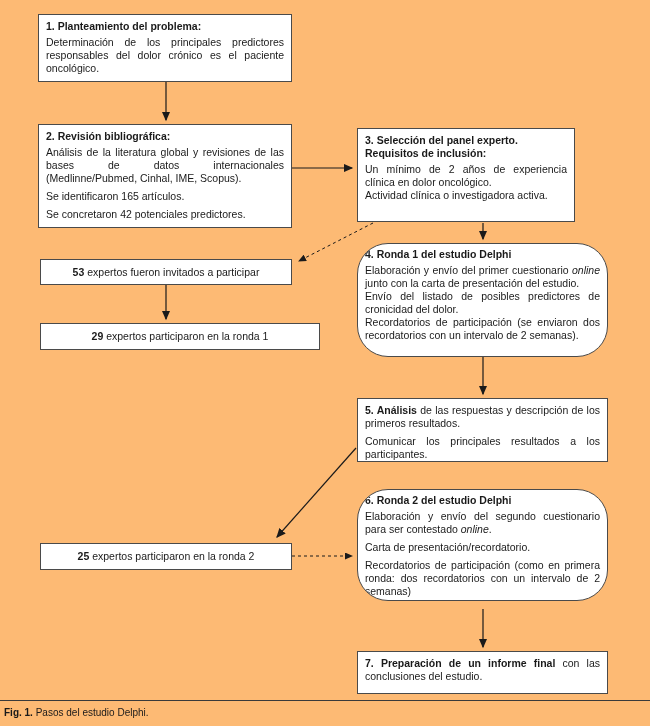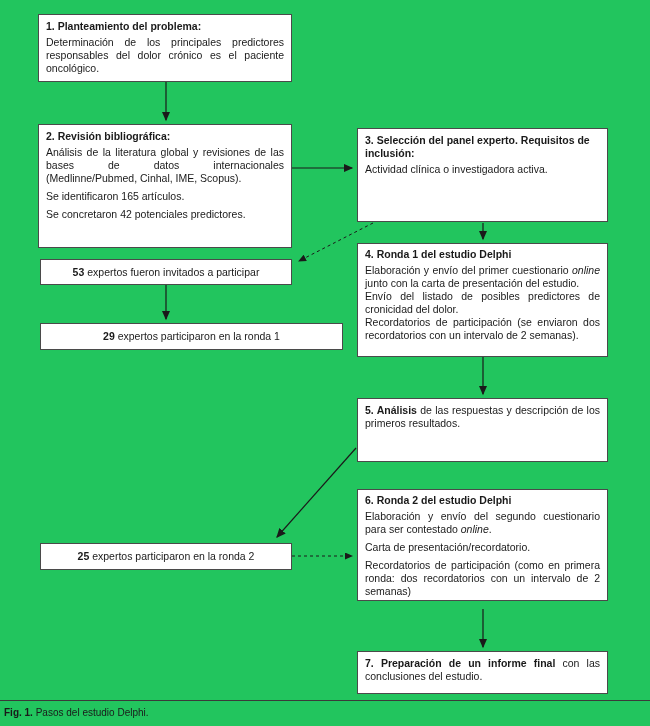--- a/index.html
+++ b/index.html
@@ -1,24 +1,24 @@
 <!DOCTYPE html>
 <html><head>
 <meta charset="utf-8">
 <style>
   html,body{margin:0;padding:0;background:#ffffff;}
-  #figure{position:relative;width:650px;height:726px;background:#22c55e;
+  #figure{position:relative;width:650px;height:726px;background:#fdba74;
           font-family:"Liberation Sans", sans-serif;color:#1a1a1a;overflow:hidden;}
   .box{position:absolute;box-sizing:border-box;border:1px solid #4a4a4a;background:#ffffff;
        padding:5px 7px;font-size:10.5px;line-height:13px;overflow:hidden;}
   .box .title{font-weight:bold;margin:0 0 3px 0;}
   .box p{margin:0 0 5px 0;text-align:justify;}
   .box p:last-child{margin-bottom:0;}
   .box.tight p{margin:0;}
-  .box.pad4{padding-top:4px;padding-bottom:4px;}
+  .box.pad4{padding-top:4px;padding-bottom:4px;border-radius:31px;}
   .sbox{position:absolute;box-sizing:border-box;border:1px solid #4a4a4a;background:#ffffff;
         display:flex;align-items:center;justify-content:center;text-align:left;
         font-size:10.5px;line-height:13px;}
   i{font-style:italic;}
   b{font-weight:bold;}
   #arrows{position:absolute;left:0;top:0;pointer-events:none;}
   #caption-rule{position:absolute;left:0;top:700px;width:650px;height:1px;background:#3a3a3a;}
   #caption{position:absolute;left:4px;top:706px;font-size:10px;line-height:13px;}
 </style>
 </head>
@@ -41,49 +41,51 @@
     <path d="M356,448 L277,537" stroke="#1a1a1a" stroke-width="1.2" fill="none" marker-end="url(#ah)"></path>
     <path d="M292,556 L352,556" stroke="#1a1a1a" stroke-width="1" fill="none" stroke-dasharray="3 3" marker-end="url(#ah)"></path>
     <path d="M483,609 L483,647" stroke="#1a1a1a" stroke-width="1.2" fill="none" marker-end="url(#ah)"></path>
   </svg>
 
   <div class="box" style="left:38px;top:14px;width:254px;height:68px">
     <div class="title">1. Planteamiento del problema:</div>
     <p>Determinación de los principales predictores responsables del dolor crónico es el paciente oncológico.</p>
   </div>
 
-  <div class="box" style="left:38px;top:124px;width:254px;height:124px">
+  <div class="box" style="left:38px;top:124px;width:254px;height:104px">
     <div class="title">2. Revisión bibliográfica:</div>
     <p>Análisis de la literatura global y revisiones de las bases de datos internacionales (Medlinne/Pubmed, Cinhal, IME, Scopus).</p>
     <p>Se identificaron 165 artículos.</p>
     <p>Se concretaron 42 potenciales predictores.</p>
   </div>
 
-  <div class="box tight" style="left:357px;top:128px;width:251px;height:94px">
+  <div class="box tight" style="left:357px;top:128px;width:218px;height:94px">
     <div class="title">3. Selección del panel experto. Requisitos de inclusión:</div>
+    <p>Un mínimo de 2 años de experiencia clínica en dolor oncológico.</p>
     <p>Actividad clínica o investigadora activa.</p>
   </div>
 
   <div class="sbox" style="left:40px;top:259px;width:252px;height:26px">
     <span><b>53</b><span> expertos fueron invitados a participar</span></span>
   </div>
 
-  <div class="sbox" style="left:40px;top:323px;width:303px;height:27px">
+  <div class="sbox" style="left:40px;top:323px;width:280px;height:27px">
     <span><b>29</b><span> expertos participaron en la ronda 1</span></span>
   </div>
 
   <div class="box tight pad4" style="left:357px;top:243px;width:251px;height:114px">
     <div class="title">4. Ronda 1 del estudio Delphi</div>
     <p><span>Elaboración y envío del primer cuestionario </span><i>online</i><span> junto con la carta de presentación del estudio.</span></p>
     <p>Envío del listado de posibles predictores de cronicidad del dolor.</p>
     <p>Recordatorios de participación (se enviaron dos recordatorios con un intervalo de 2 semanas).</p>
   </div>
 
   <div class="box" style="left:357px;top:398px;width:251px;height:64px">
     <p><b>5. Análisis</b><span> de las respuestas y descripción de los primeros resultados.</span></p>
+    <p>Comunicar los principales resultados a los participantes.</p>
   </div>
 
   <div class="sbox" style="left:40px;top:543px;width:252px;height:27px">
     <span><b>25</b><span> expertos participaron en la ronda 2</span></span>
   </div>
 
   <div class="box pad4" style="left:357px;top:489px;width:251px;height:112px">
     <div class="title">6. Ronda 2 del estudio Delphi</div>
     <p><span>Elaboración y envío del segundo cuestionario para ser contestado </span><i>online</i><span>.</span></p>
     <p>Carta de presentación/recordatorio.</p>

